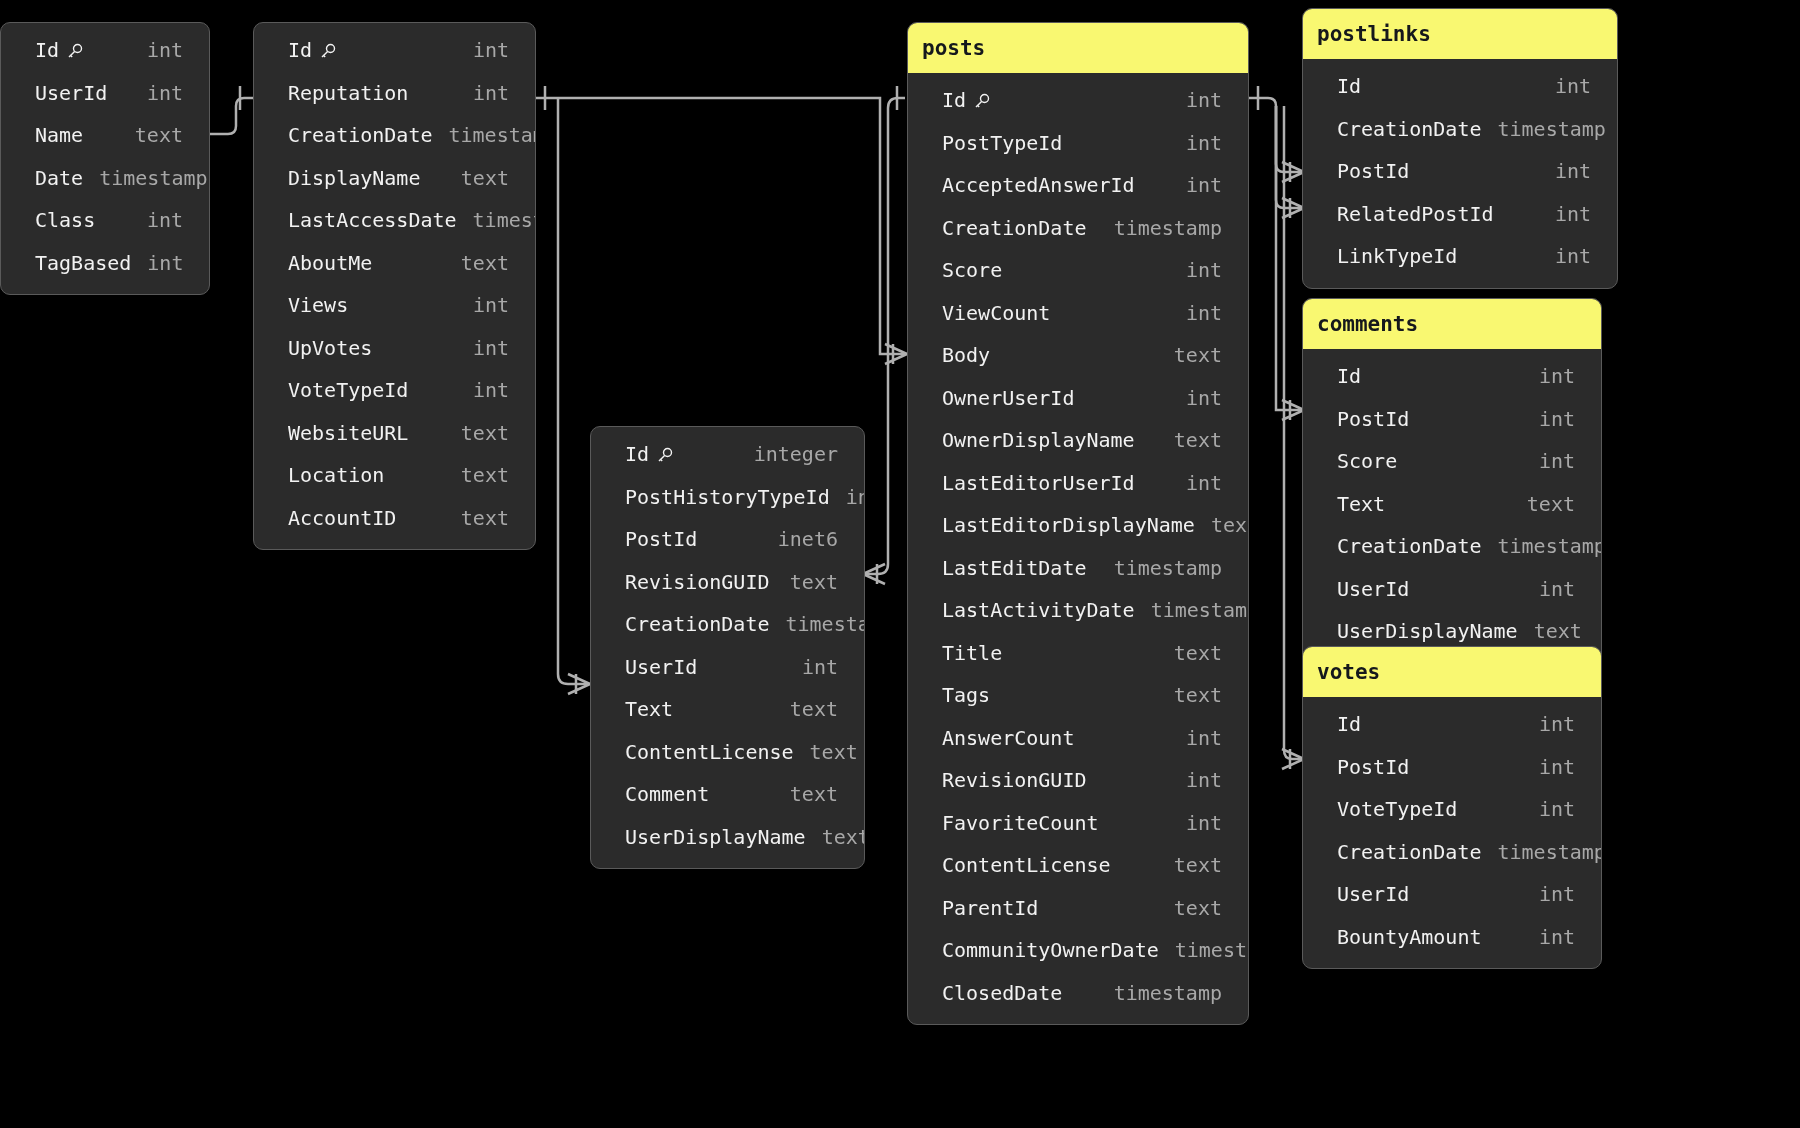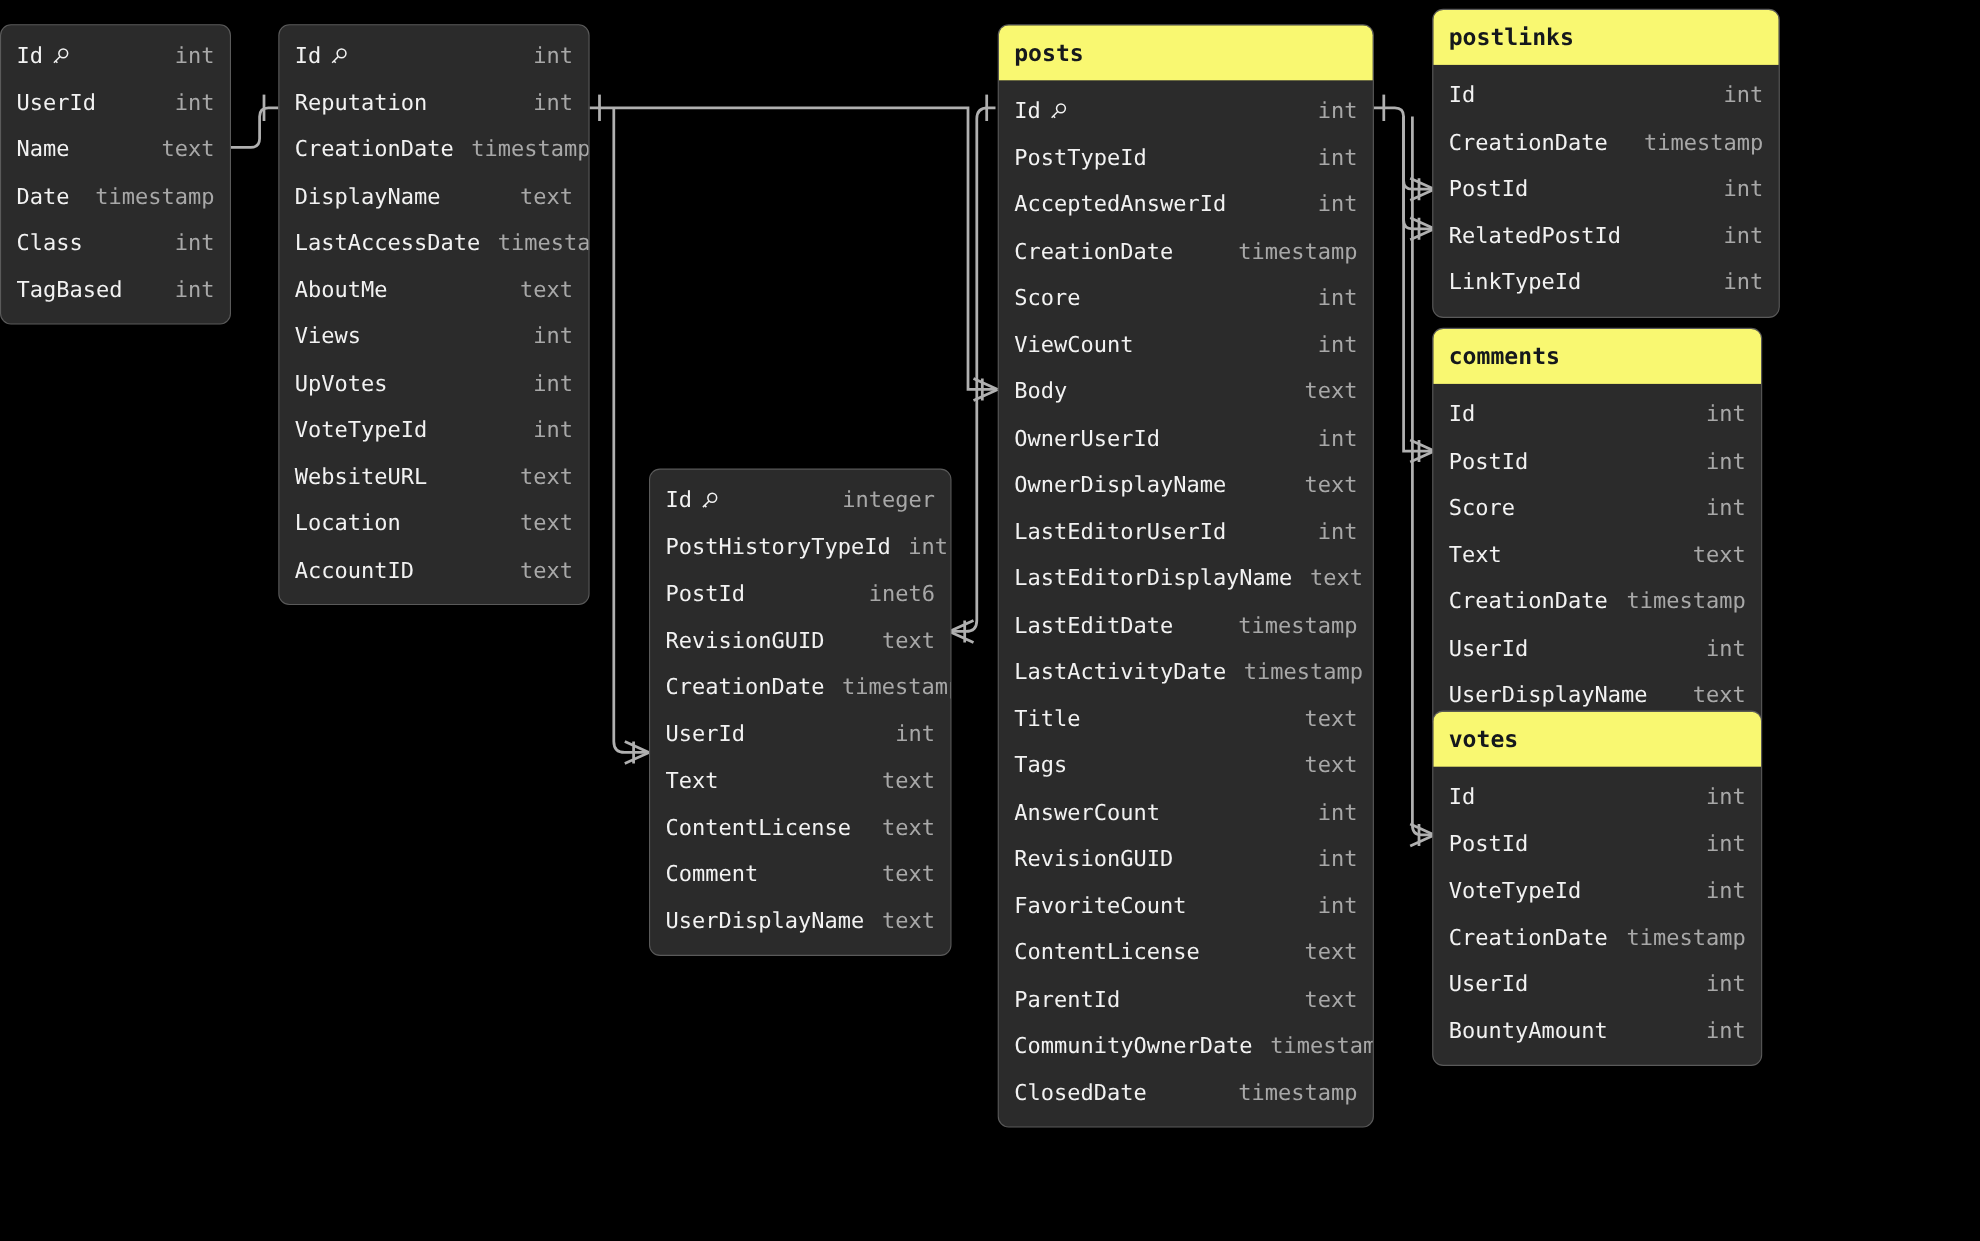--- a/index.html
+++ b/index.html
@@ -40,21 +40,22 @@
   .table-header {
     background: #f9f871;
     color: #15181c;
     font-weight: bold;
     font-size: 21px;
     line-height: 1;
     padding: 15px 14px 14px 14px;
     letter-spacing: 0px;
   }
   .table-body {
-    padding: 6px 0 10px 0;
+    padding: 6px 12px 10px 0;
+    margin-left: 20px;
   }
   .field-row {
     display: flex;
     align-items: center;
     justify-content: space-between;
     padding: 0 14px;
     height: 42.5px;
     box-sizing: border-box;
     white-space: nowrap;
   }

